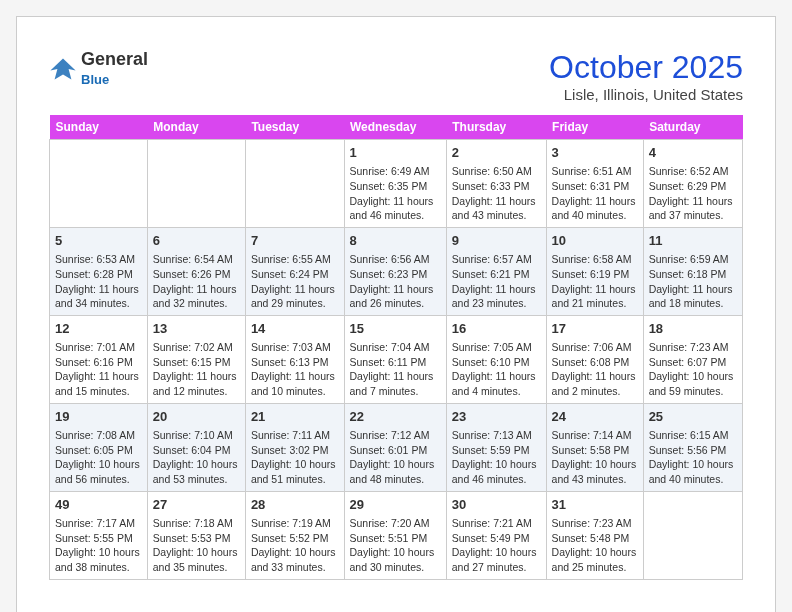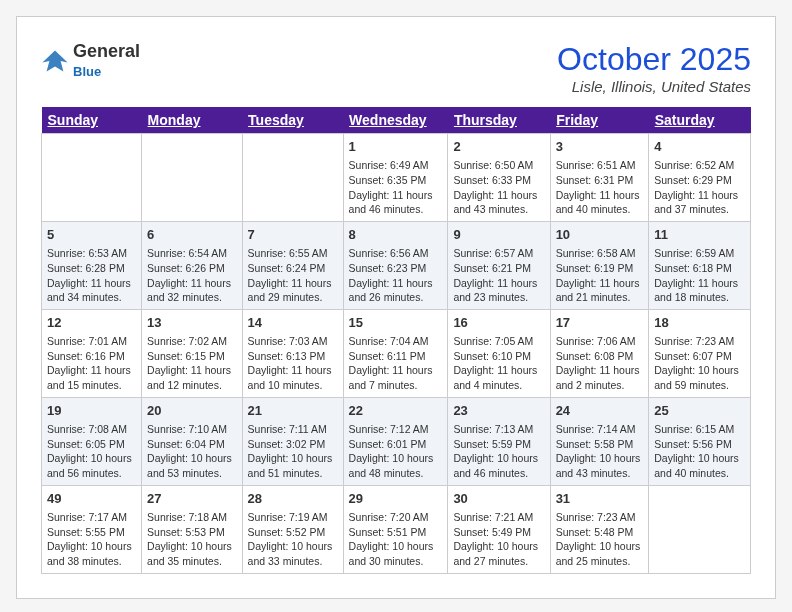--- a/index.html
+++ b/index.html
@@ -6,21 +6,21 @@
     body {
       font-family: Arial, sans-serif;
       background: #f5f5f5;
       width: 792px;
       min-height: 612px;
       padding: 16px;
     }
     .container {
       background: #fff;
       border: 1px solid #ccc;
-      padding: 24px;
+      padding: 32px;
     }
     .header {
       display: flex;
       justify-content: space-between;
       align-items: flex-start;
       margin-bottom: 12px;
     }
     .logo {
       display: flex;
       align-items: center;
@@ -44,35 +44,33 @@
       text-align: right;
     }
     .month-title {
       font-size: 32px;
       font-weight: normal;
       color: #1d4ed8;
     }
     .location {
       font-size: 15px;
       color: #444;
-      font-style: italic;
     }
     table {
       width: 100%;
       border-collapse: collapse;
       font-size: 11px;
     }
     thead tr th {
-      background: #4c1d95;
+      background: #d946ef;
       color: #fff;
       text-align: left;
       padding: 5px 6px;
-      font-size: 14px;
+      font-size: 12px;
       font-weight: bold;
-      text-decoration: underline;
     }
     tbody tr td {
       border: 1px solid #ccc;
       vertical-align: top;
       padding: 4px 5px;
       height: 80px;
       width: 108px;
       color: #333;
       line-height: 1.4;
     }

